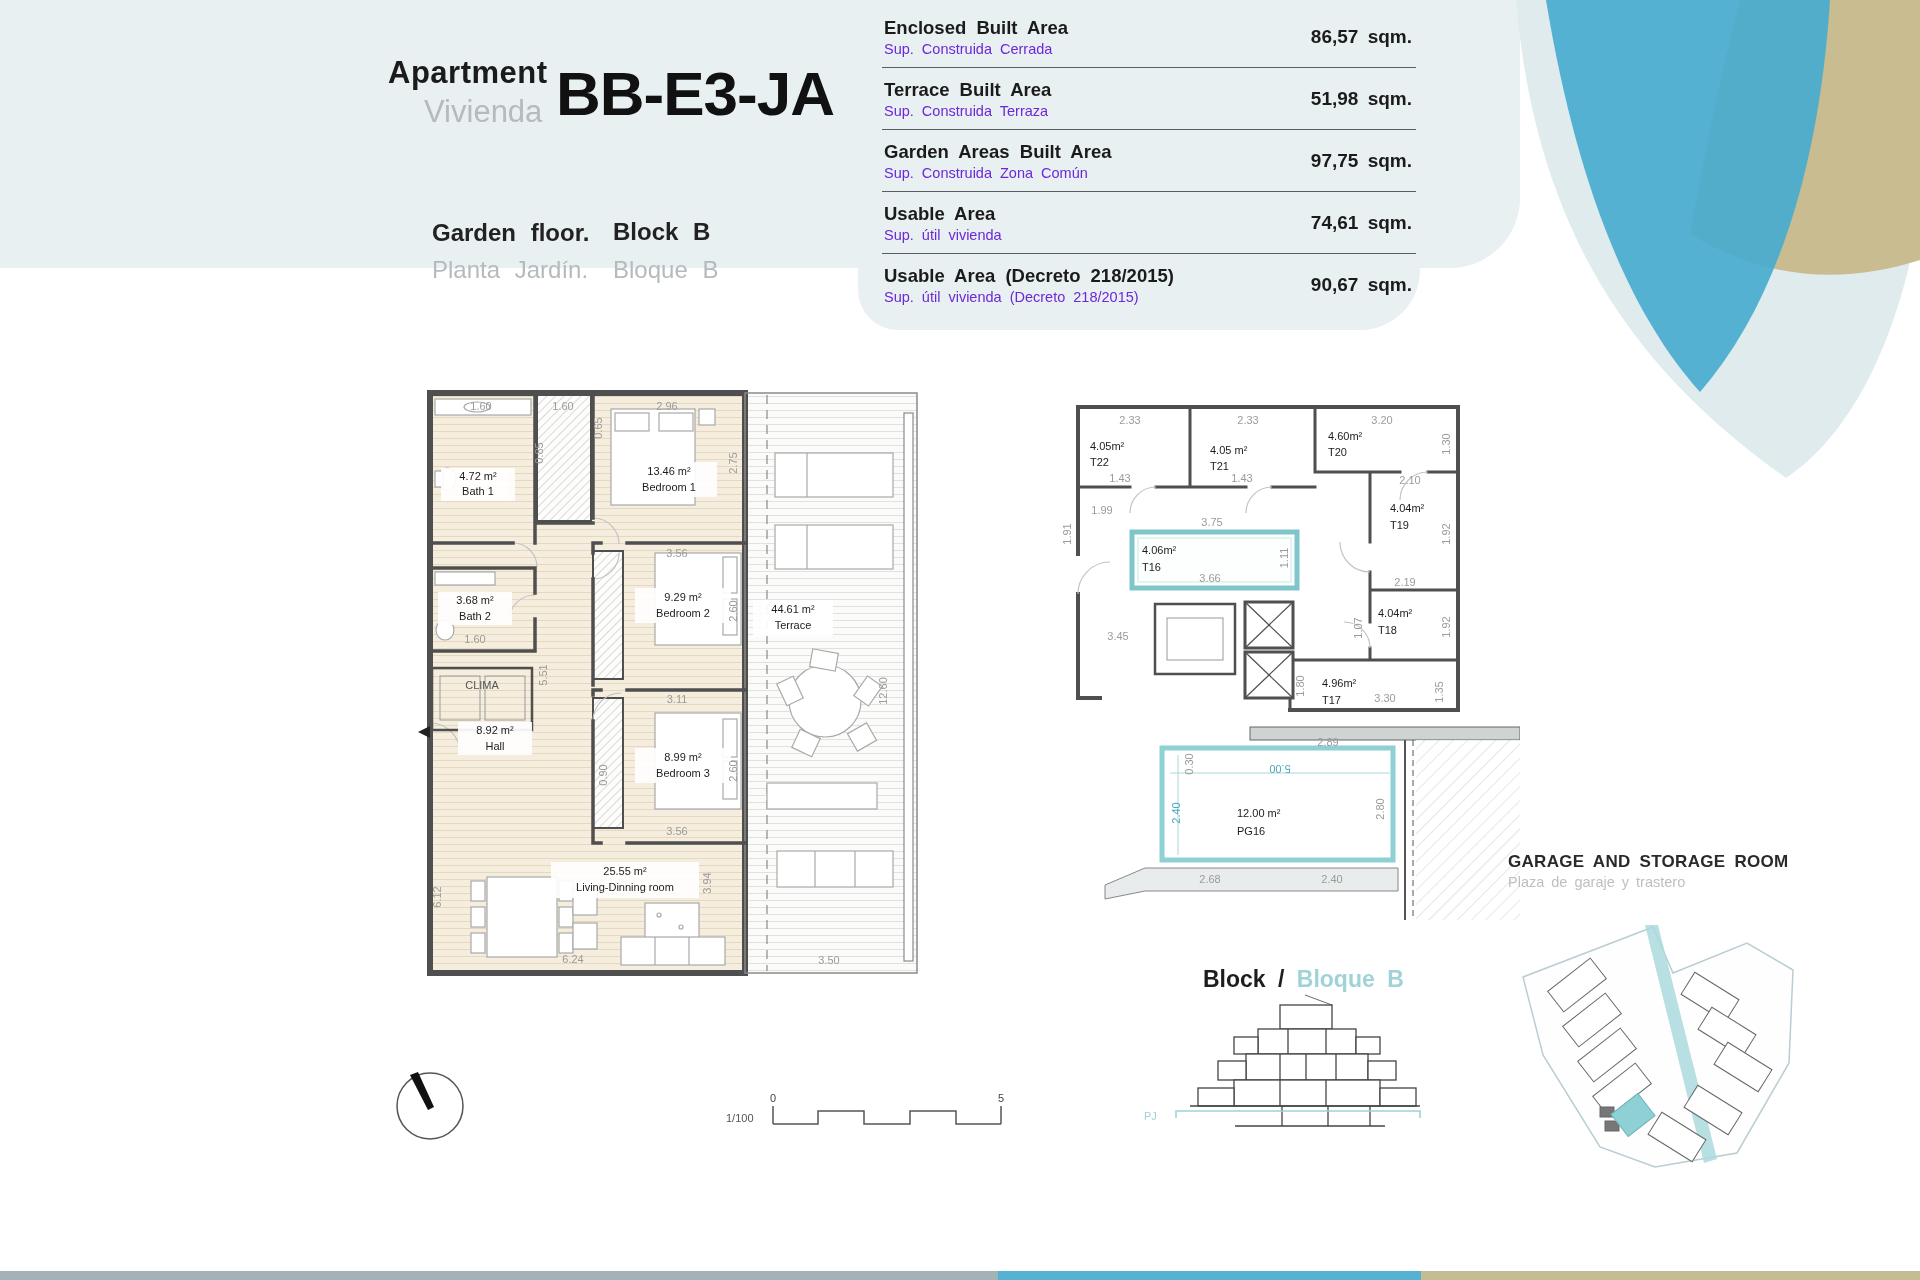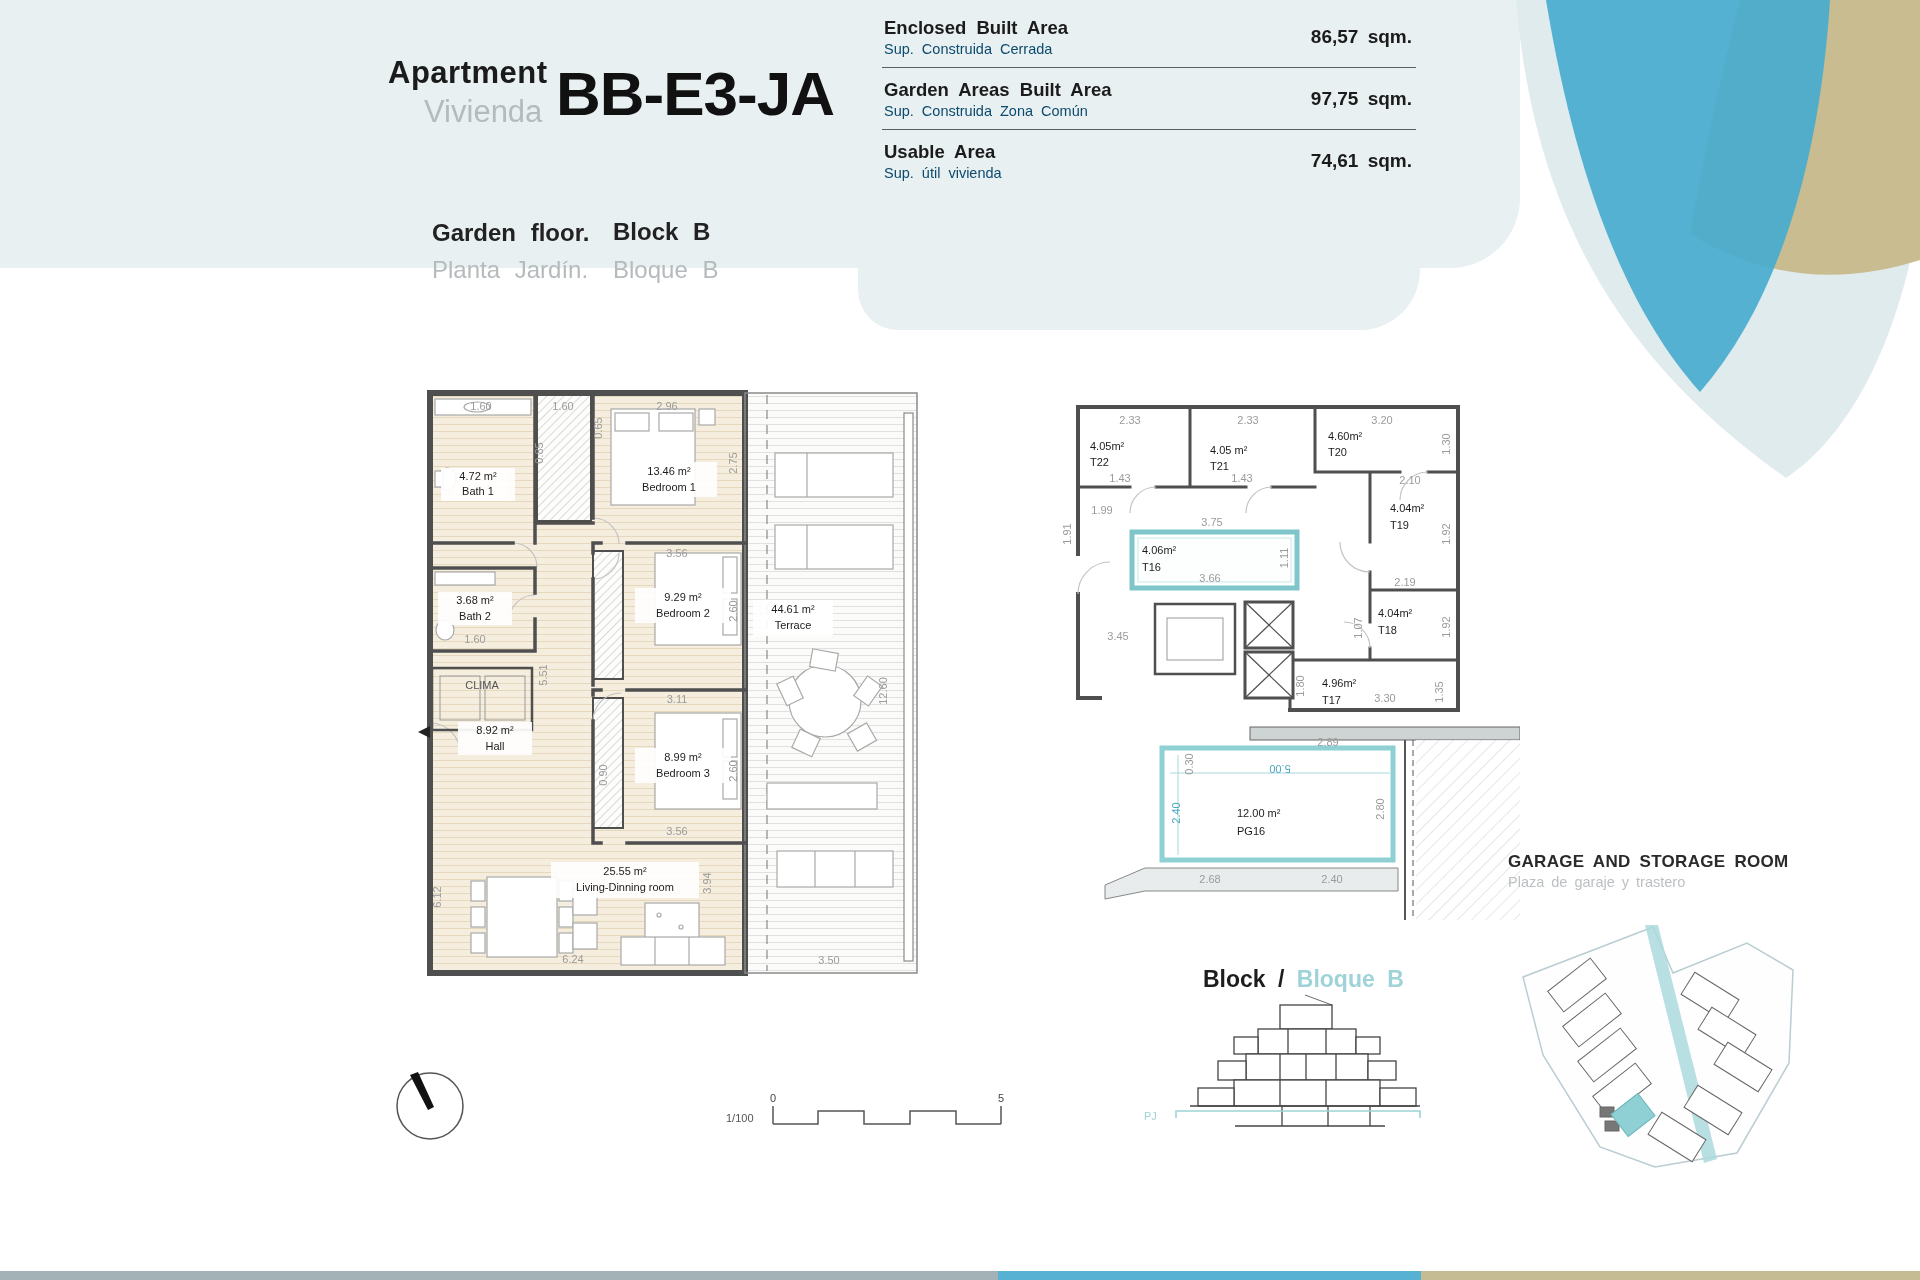--- a/index.html
+++ b/index.html
@@ -12,21 +12,21 @@
   .h-es{font-size:31px;font-weight:400;color:#b5babc;word-spacing:5px;margin-left:36px;}
   .code{font-size:62px;font-weight:700;letter-spacing:-1px;color:#111;}
   .sub-en{font-size:24px;font-weight:700;color:#222;word-spacing:8px;}
   .sub-es{font-size:24px;color:#b5babc;word-spacing:8px;}
   
   #area-table{left:882px;top:6px;width:534px;}
   .arow{display:flex;align-items:center;border-bottom:1.5px solid #585d5f;padding:7px 4px 6px 2px;min-height:48px;}
   .arow:last-child{border-bottom:none;}
   .arow .lbls{flex:1;}
   .albl{font-size:18.5px;font-weight:700;word-spacing:5px;line-height:1.15;color:#1b1b1b;}
-  .aes{font-size:14.5px;color:#0c4a6e;word-spacing:4px;margin-top:2px;}
+  .aes{font-size:14.5px;color:#6d28d9;word-spacing:4px;margin-top:2px;}
   .aval{font-size:19px;font-weight:700;color:#1b1b1b;white-space:nowrap;word-spacing:4px;}
   
   .cap-en{font-size:17px;font-weight:700;color:#2a2a2a;word-spacing:4px;letter-spacing:.3px;}
   .cap-es{font-size:14.5px;color:#bcc0c2;word-spacing:3px;margin-top:2px;}
   .blocktitle{font-size:23px;font-weight:700;word-spacing:6px;}
   .blocktitle .es{color:#9fd3d7;}
   svg{font-family:"Liberation Sans","DejaVu Sans",sans-serif;display:block;}
   svg text{font-size:11px;}
   .roomlbl{font-size:13.5px;fill:#1c1c1c;}
   .dim{font-size:11px;fill:#9b9b9b;}
@@ -59,31 +59,45 @@
   <div id="area-table" class="abs">
     <div class="arow">
       <div class="lbls">
           <div class="albl">Enclosed Built Area</div>
       <div class="aes">Sup. Construida Cerrada</div>
         </div>
       <div class="aval">86,57 sqm.</div>
     </div>
     <div class="arow">
       <div class="lbls">
+          <div class="albl">Terrace Built Area</div>
+      <div class="aes">Sup. Construida Terraza</div>
+        </div>
+      <div class="aval">51,98 sqm.</div>
+    </div>
+    <div class="arow">
+      <div class="lbls">
           <div class="albl">Garden Areas Built Area</div>
       <div class="aes">Sup. Construida Zona Común</div>
         </div>
       <div class="aval">97,75 sqm.</div>
     </div>
     <div class="arow">
       <div class="lbls">
           <div class="albl">Usable Area</div>
       <div class="aes">Sup. útil vivienda</div>
         </div>
       <div class="aval">74,61 sqm.</div>
+    </div>
+    <div class="arow">
+      <div class="lbls">
+          <div class="albl">Usable Area (Decreto 218/2015)</div>
+      <div class="aes">Sup. útil vivienda (Decreto 218/2015)</div>
+        </div>
+      <div class="aval">90,67 sqm.</div>
     </div>
   </div>
 
   <svg class="abs" style="left:415px;top:383px;" width="515" height="605" viewBox="0 0 515 605">
     <defs>
       <pattern id="wood" patternUnits="userSpaceOnUse" width="12" height="7">
         <rect width="12" height="7" fill="#f5eedf"></rect>
           <line x1="0" y1="6.5" x2="12" y2="6.5" stroke="#e5d8bc" stroke-width="1"></line>
       </pattern>
       <pattern id="terr" patternUnits="userSpaceOnUse" width="12" height="7">

